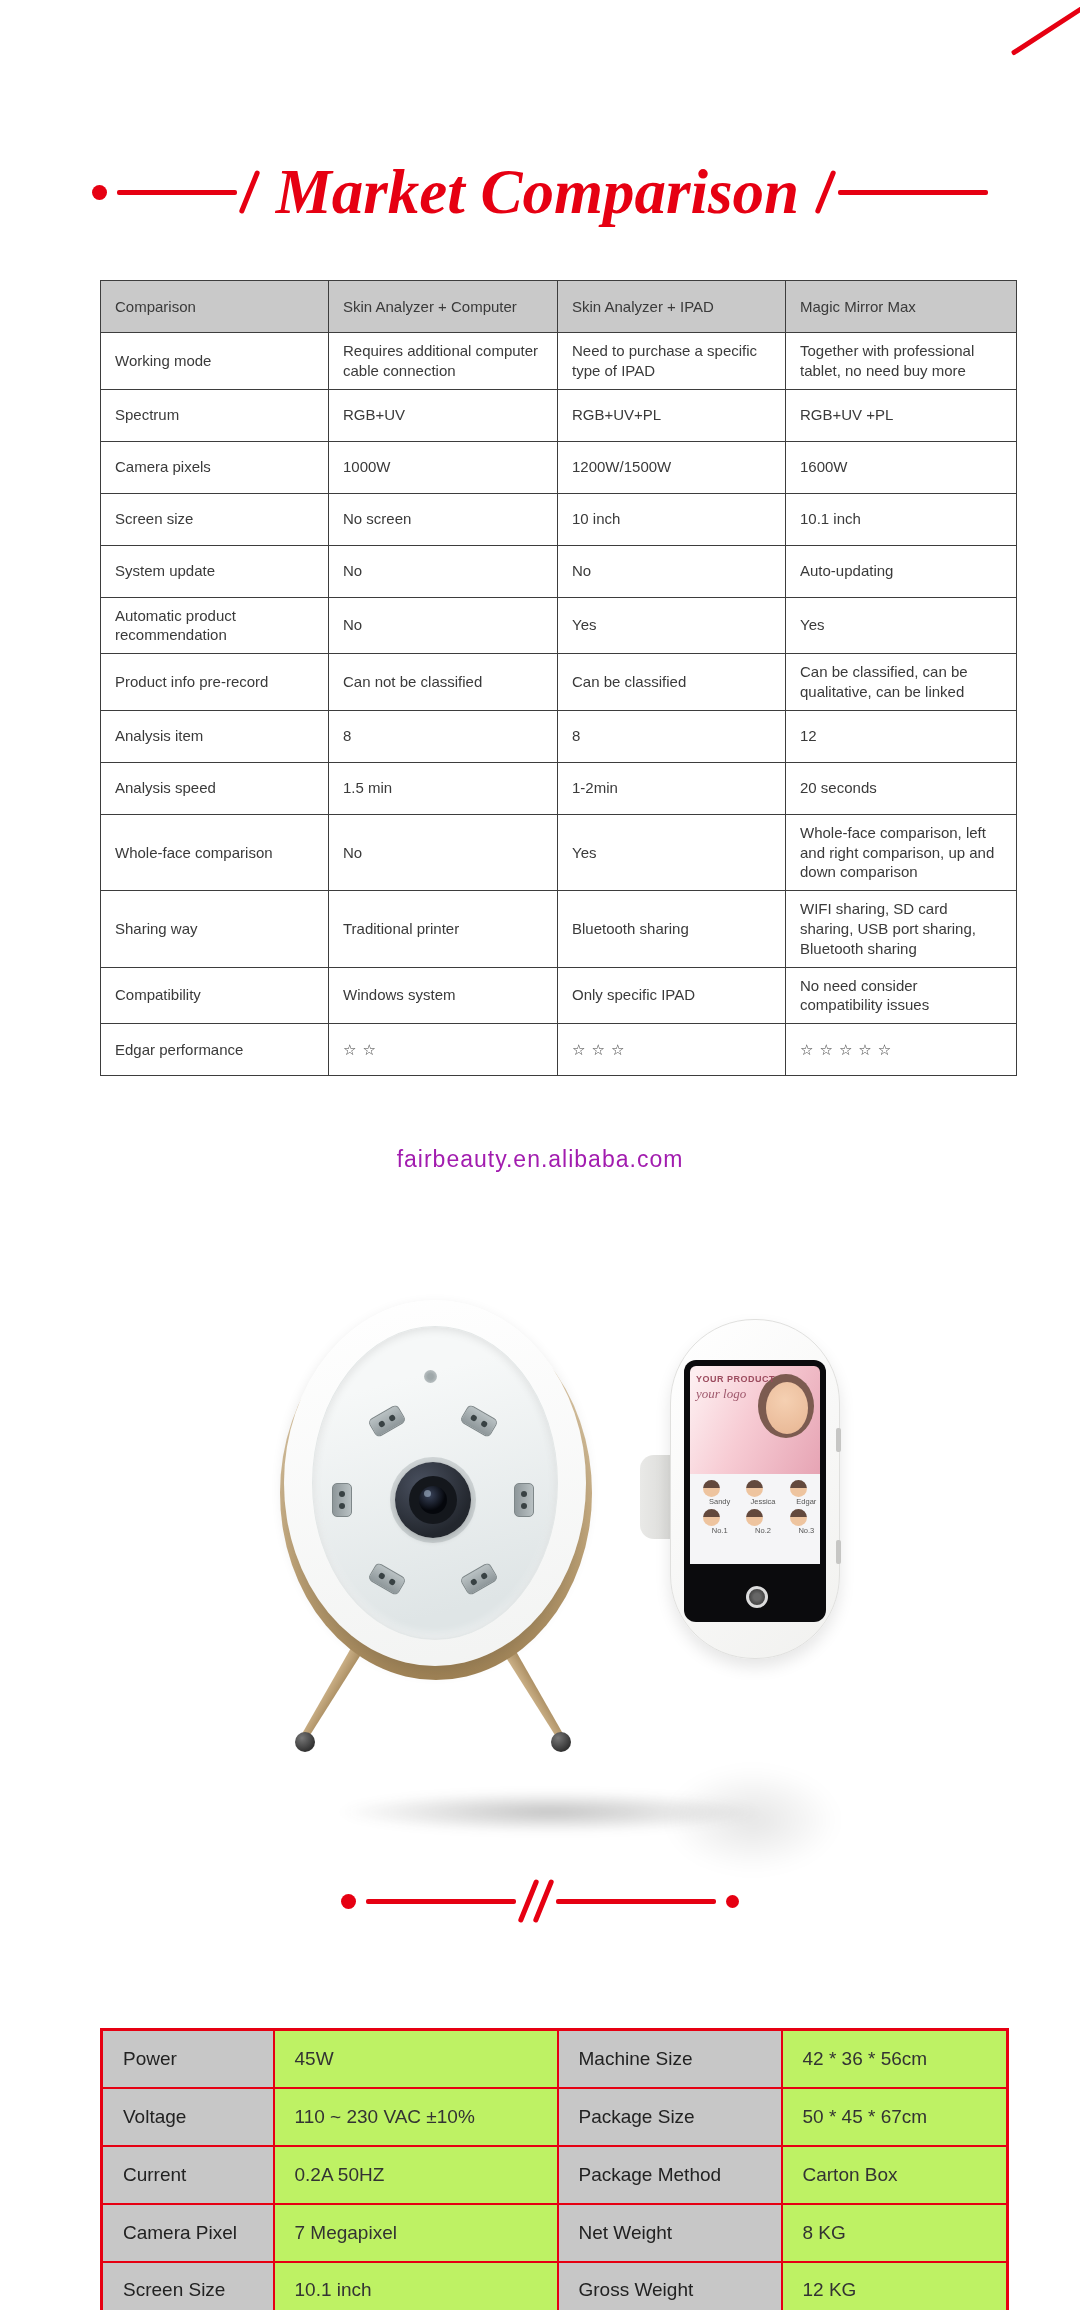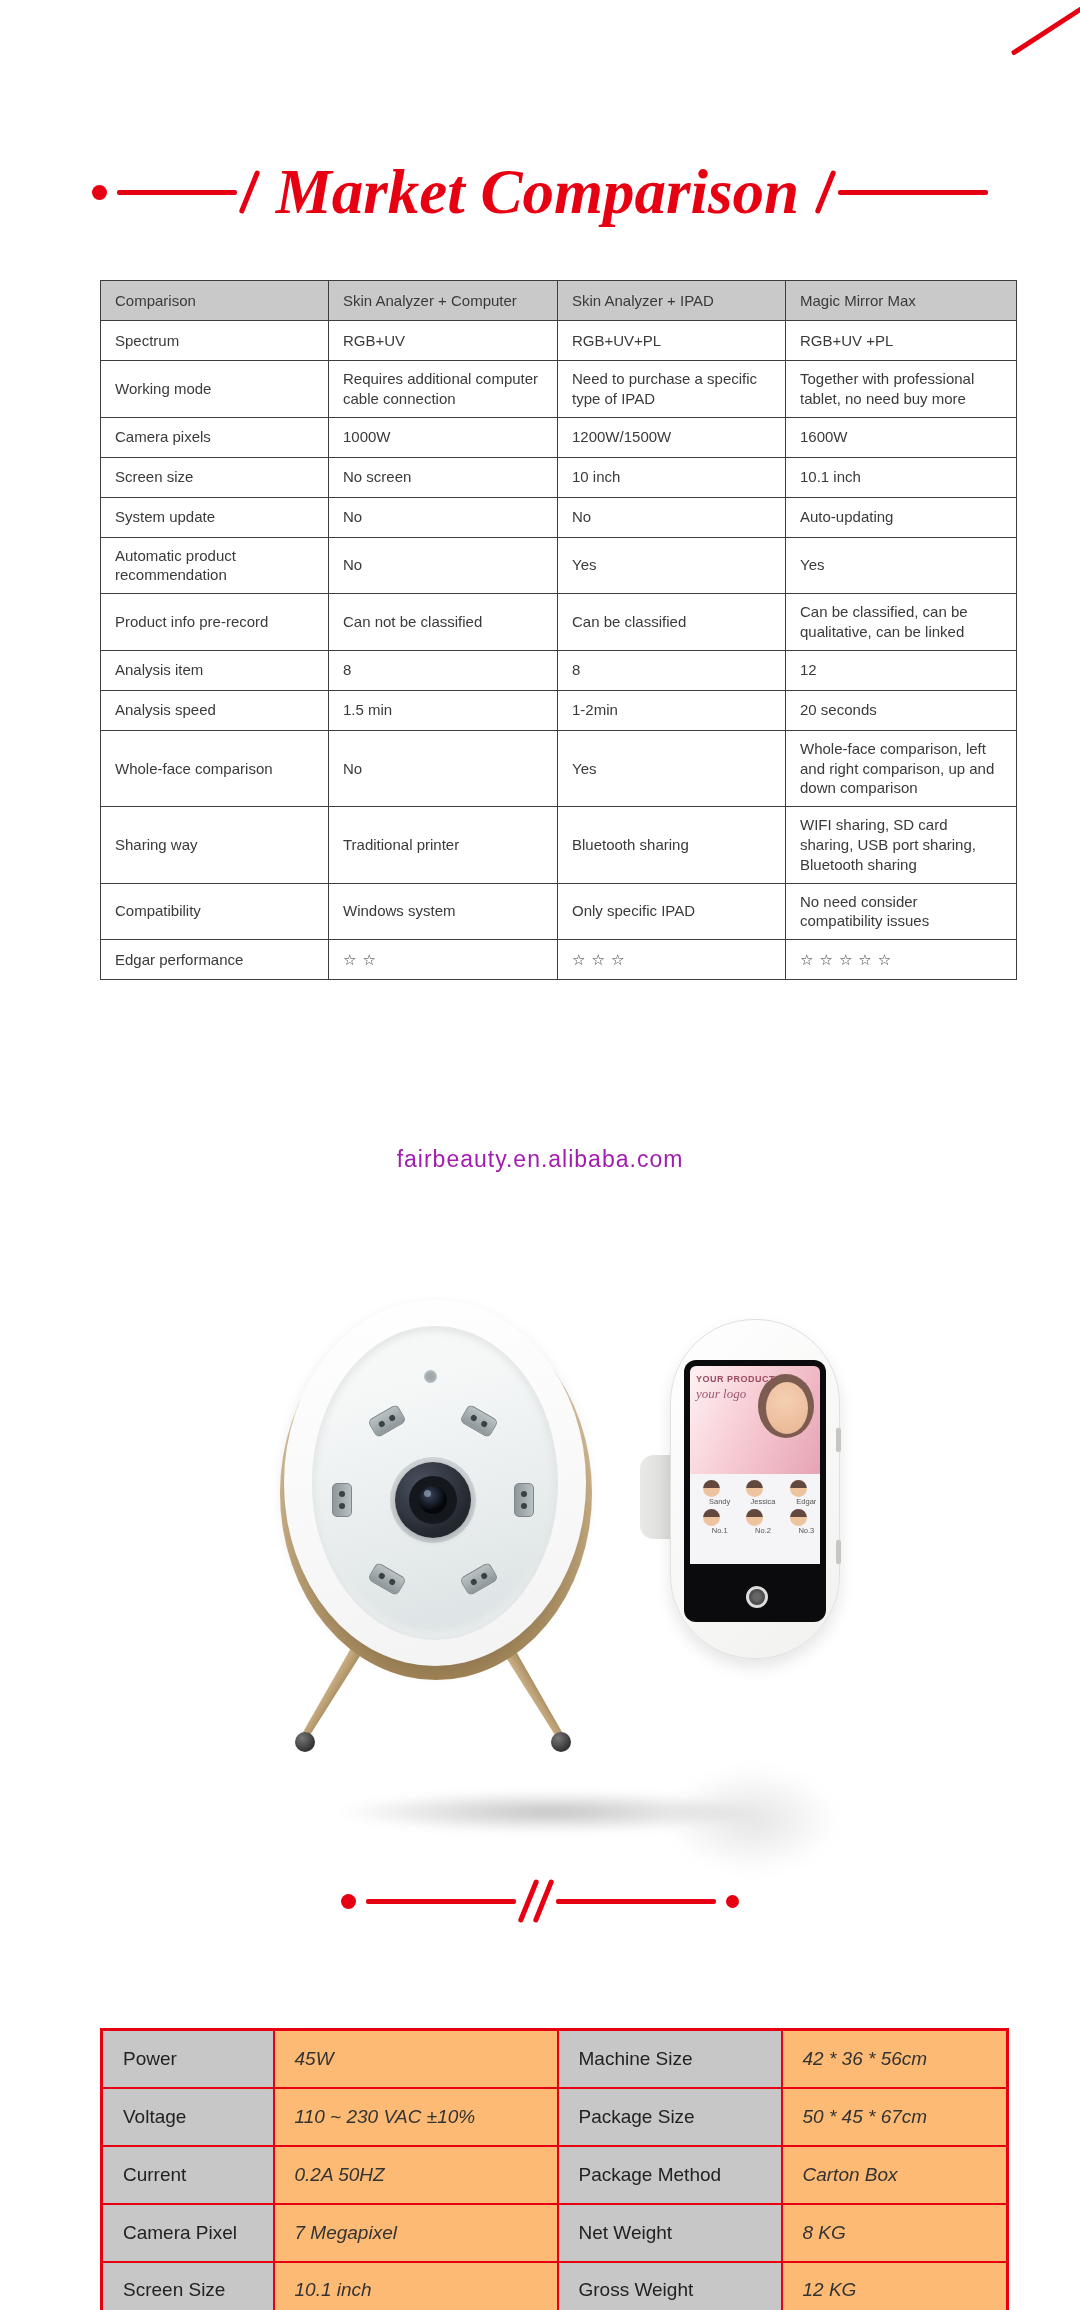--- a/index.html
+++ b/index.html
@@ -22,21 +22,21 @@
   .h-slash { width:5px; height:46px; background:#e60012; border-radius:3px;
              transform:rotate(22deg); flex:none; }
   .h-title { font-family:"Liberation Serif", serif; font-style:italic; font-weight:bold;
              font-size:63px; color:#e60012; margin:9px 14px; white-space:nowrap; }
 
   
   #comparison-table { position:absolute; left:100px; top:280px; width:916px;
                       border-collapse:collapse; table-layout:fixed; }
   #comparison-table th, #comparison-table td {
       border:1px solid #3d3d3d; font-size:15px; font-weight:400; color:#3a3a3a;
-      text-align:left; vertical-align:middle; padding:8px 14px; line-height:1.32; height:40px; }
+      text-align:left; vertical-align:middle; padding:8px 14px; line-height:1.32; height:52px; }
   #comparison-table th { background:#c9c9c9; }
   .stars { font-size:23px; letter-spacing:6px; color:#4a4a4a; }
 
   
   #watermark { position:absolute; top:1146px; left:0; width:100%; text-align:center;
                color:#a21caf; font-size:23px; letter-spacing:1px; }
 
   
   #device { position:absolute; left:0; top:1260px; width:980px; height:640px; pointer-events:none; }
   #device div { position:absolute; }
@@ -107,21 +107,21 @@
   .profile-name { font-size:7.5px; color:#555; line-height:1.1; display:block;padding-left:16px; }
   #screen-cam { left:746px; top:326px; width:22px; height:22px; border-radius:50%;
       border:3px solid #dcdcdc; background:radial-gradient(circle,#666 30%, #2c2c2c); }
 
   
   #spec-table { position:absolute; left:100px; top:2028px; width:906px;
       border-collapse:collapse; table-layout:fixed; border:3px solid #e60012; }
   #spec-table td { border:2px solid #e60012; height:58px; font-size:19px;
       vertical-align:middle; padding:4px 6px 4px 20px; }
   #spec-table td.lbl { background:#c7c7c7; color:#222; }
-  #spec-table td.val { background:#fdba74; color:#333;font-style:italic; }
+  #spec-table td.val { background:#bef264; color:#333; }
 </style>
 </head>
 <body>
 
 <div class="corner-line"></div>
 
 <div class="heading" id="mc-heading">
   <span class="h-dot"></span>
   <span class="h-line" style="width:120px"></span>
   <span class="h-slash"></span>
@@ -140,30 +140,30 @@
   <thead>
     <tr>
       <th>Comparison</th>
       <th>Skin Analyzer + Computer</th>
       <th>Skin Analyzer + IPAD</th>
       <th>Magic Mirror Max</th>
     </tr>
   </thead>
   <tbody>
     <tr>
+      <td>Working mode</td>
+      <td>Requires additional computer cable connection</td>
+      <td>Need to purchase a specific type of IPAD</td>
+      <td>Together with professional tablet, no need buy more</td>
+    </tr>
+    <tr>
       <td>Spectrum</td>
       <td>RGB+UV</td>
       <td>RGB+UV+PL</td>
       <td>RGB+UV +PL</td>
-    </tr>
-    <tr>
-      <td>Working mode</td>
-      <td>Requires additional computer cable connection</td>
-      <td>Need to purchase a specific type of IPAD</td>
-      <td>Together with professional tablet, no need buy more</td>
     </tr>
     <tr>
       <td>Camera pixels</td>
       <td>1000W</td>
       <td>1200W/1500W</td>
       <td>1600W</td>
     </tr>
     <tr>
       <td>Screen size</td>
       <td>No screen</td>

